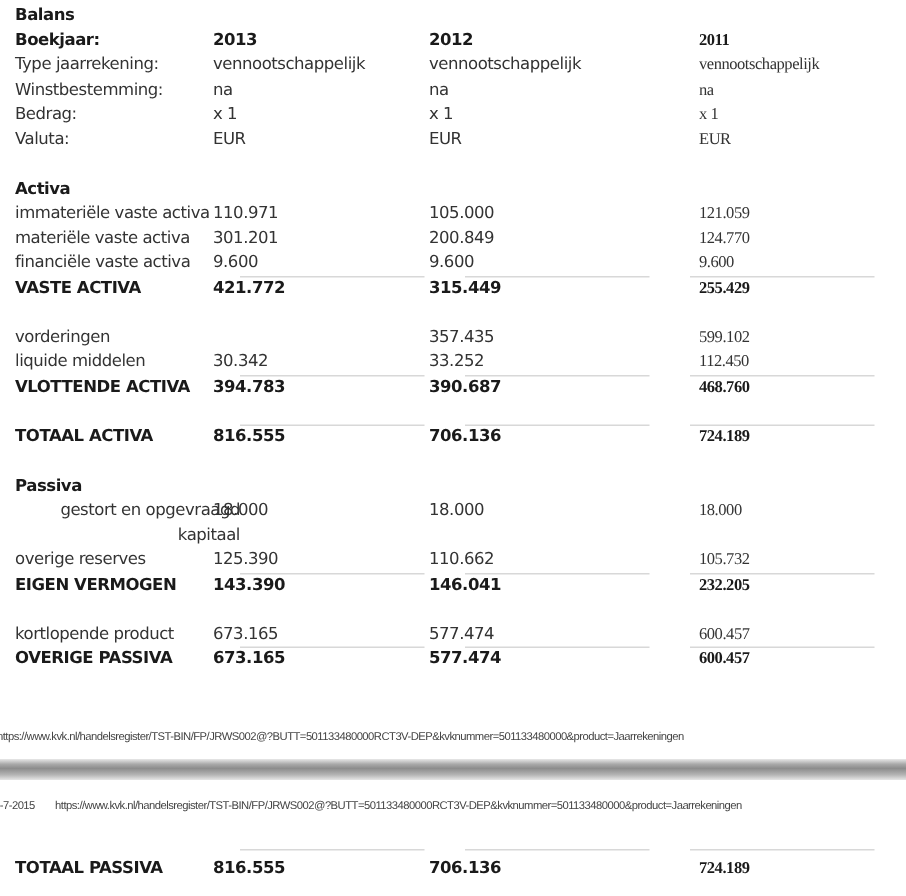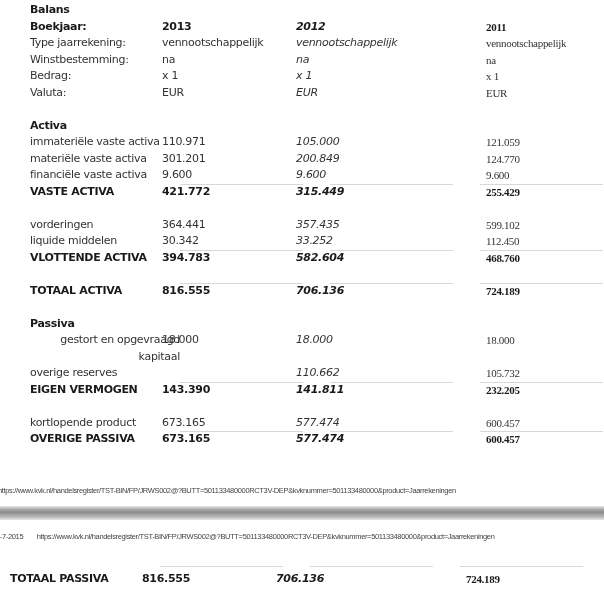--- a/index.html
+++ b/index.html
@@ -12,21 +12,21 @@
     }
     .tbl {
       position: absolute; left: 10px; width: 574px;
       font-size: 11px; line-height: 16.5px; letter-spacing: -0.3px;
     }
     .row { position: relative; height: 16.5px; white-space: nowrap; }
     .row.tall { height: 33px; }
     .lbl { position: absolute; left: 0; top: 0; width: 160px; white-space: normal; }
     .val { position: absolute; top: 0; text-align: left; width: 140px; }
     .c0 { left: 132px; }
-    .c1 { left: 266px; font-style: italic; }
+    .c1 { left: 276px; }
     .c2 { left: 456px; font-family: Liberation Serif, serif; }
     .b { font-weight: bold; color: #1a1a1a; }
     .gap { height: 16.5px; }
     .rule { position: absolute; top: 0; height: 1px; background: #d8d8d8; width: 123px; }
     .rule.c0r { left: 150px; }
     .rule.c1r { left: 300px; }
     .rule.c2r { left: 450px; }
     .rule-row { position: relative; height: 0; }
 
     .url {
@@ -38,21 +38,21 @@
       position: absolute; left: 0; top: 506px; width: 604px; height: 14px;
       background: linear-gradient(to bottom, #e8e8e8 0%, #a8a8a8 25%, #8c8c8c 45%, #b4b4b4 75%, #e6e6e6 100%);
     }
     .tbl2 { top: 571px; }
   </style>
 </head>
 <body>
 
 <div class="page">
 
-  <div class="tbl" style="top:2px;margin-left:20px;">
+  <div class="tbl" style="top:2px;">
     <div class="row b">
       <span class="lbl">Balans</span>
     </div>
     <div class="row b">
       <span class="lbl">Boekjaar:</span>
       <span class="val c0">2013</span>
       <span class="val c1">2012</span>
       <span class="val c2">2011</span>
     </div>
     <div class="row">
@@ -112,39 +112,38 @@
       <span class="lbl">VASTE ACTIVA</span>
       <span class="val c0">421.772</span>
       <span class="val c1">315.449</span>
       <span class="val c2">255.429</span>
     </div>
 
     <div class="gap"></div>
 
     <div class="row">
       <span class="lbl">vorderingen</span>
-      <span class="val c0">364.441</span>
       <span class="val c1">357.435</span>
       <span class="val c2">599.102</span>
     </div>
     <div class="row">
       <span class="lbl">liquide middelen</span>
       <span class="val c0">30.342</span>
       <span class="val c1">33.252</span>
       <span class="val c2">112.450</span>
     </div>
     <div class="rule-row">
       <div class="rule c0r"></div>
       <div class="rule c1r"></div>
       <div class="rule c2r"></div>
     </div>
     <div class="row b">
       <span class="lbl">VLOTTENDE ACTIVA</span>
       <span class="val c0">394.783</span>
-      <span class="val c1">582.604</span>
+      <span class="val c1">390.687</span>
       <span class="val c2">468.760</span>
     </div>
 
     <div class="gap"></div>
 
     <div class="rule-row">
       <div class="rule c0r"></div>
       <div class="rule c1r"></div>
       <div class="rule c2r"></div>
     </div>
@@ -161,32 +160,33 @@
       <span class="lbl">Passiva</span>
     </div>
     <div class="row tall">
       <span class="lbl" style="width:150px;text-align:right;">gestort en opgevraagd kapitaal</span>
       <span class="val c0">18.000</span>
       <span class="val c1">18.000</span>
       <span class="val c2">18.000</span>
     </div>
     <div class="row">
       <span class="lbl">overige reserves</span>
+      <span class="val c0">125.390</span>
       <span class="val c1">110.662</span>
       <span class="val c2">105.732</span>
     </div>
     <div class="rule-row">
       <div class="rule c0r"></div>
       <div class="rule c1r"></div>
       <div class="rule c2r"></div>
     </div>
     <div class="row b">
       <span class="lbl">EIGEN VERMOGEN</span>
       <span class="val c0">143.390</span>
-      <span class="val c1">141.811</span>
+      <span class="val c1">146.041</span>
       <span class="val c2">232.205</span>
     </div>
 
     <div class="gap"></div>
 
     <div class="row">
       <span class="lbl">kortlopende product</span>
       <span class="val c0">673.165</span>
       <span class="val c1">577.474</span>
       <span class="val c2">600.457</span>

